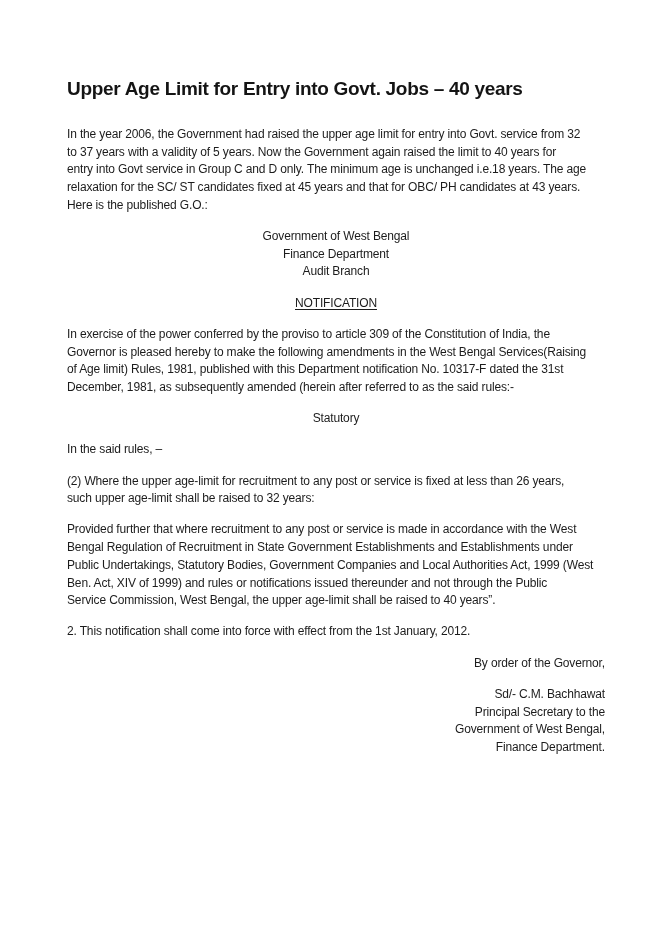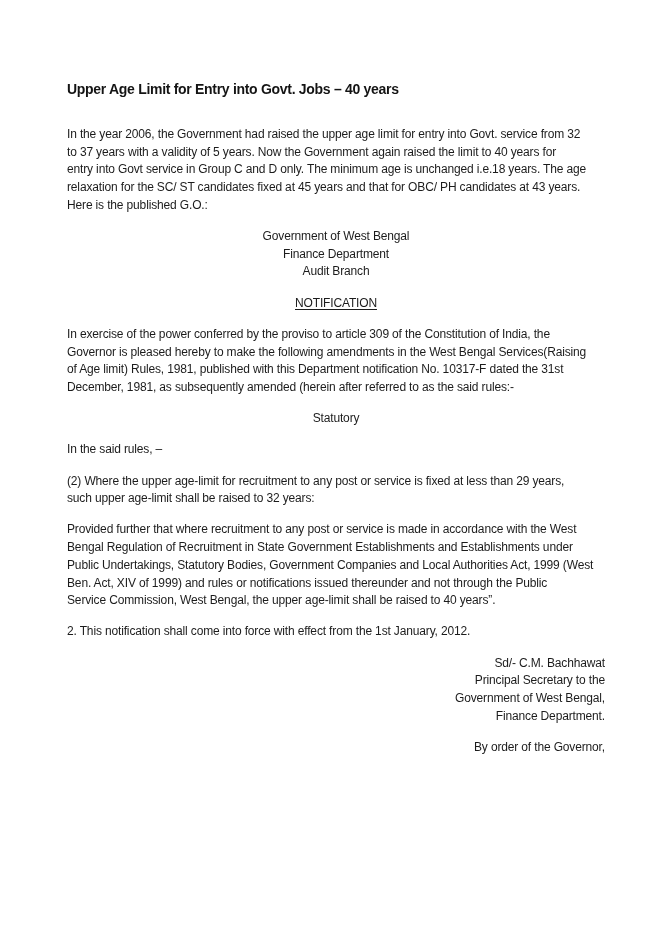--- a/index.html
+++ b/index.html
@@ -17,21 +17,21 @@
   }
   .page {
     box-sizing: border-box;
     width: 672px;
     padding: 79px 67px 40px 67px;
   }
   .content {
     width: 538px;
   }
   h1.doc-title {
-    font-size: 14px;
+    font-size: 19px;
     line-height: 20px;
     font-weight: bold;
     letter-spacing: -0.3px;
     color: #141414;
     margin: 0 0 27px 0;
     white-space: nowrap;
   }
   p {
     font-size: 12px;
     line-height: 17.7px;
@@ -78,33 +78,33 @@
     <p class="lines">In exercise of the power conferred by the proviso to article 309 of the Constitution of India, the
 Governor is pleased hereby to make the following amendments in the West Bengal Services(Raising
 of Age limit) Rules, 1981, published with this Department notification No. 10317-F dated the 31st
 December, 1981, as subsequently amended (herein after referred to as the said rules:-</p>
 
     <p class="center">Statutory</p>
 
     <p class="lines">In the said rules, –</p>
 
 
-    <p class="lines">(2) Where the upper age-limit for recruitment to any post or service is fixed at less than 29 years,
+    <p class="lines">(2) Where the upper age-limit for recruitment to any post or service is fixed at less than 26 years,
 such upper age-limit shall be raised to 32 years:</p>
 
 
     <p class="lines">Provided further that where recruitment to any post or service is made in accordance with the West
 Bengal Regulation of Recruitment in State Government Establishments and Establishments under
 Public Undertakings, Statutory Bodies, Government Companies and Local Authorities Act, 1999 (West
 Ben. Act, XIV of 1999) and rules or notifications issued thereunder and not through the Public
 Service Commission, West Bengal, the upper age-limit shall be raised to 40 years”.</p>
 
     <p class="lines">2. This notification shall come into force with effect from the 1st January, 2012.</p>
 
+    <p class="right">By order of the Governor,</p>
+
     <p class="right">Sd/- C.M. Bachhawat
 Principal Secretary to the
 Government of West Bengal,
 Finance Department.</p>
 
-    <p class="right">By order of the Governor,</p>
-
   </div>
 </div>
 
 </body></html>

